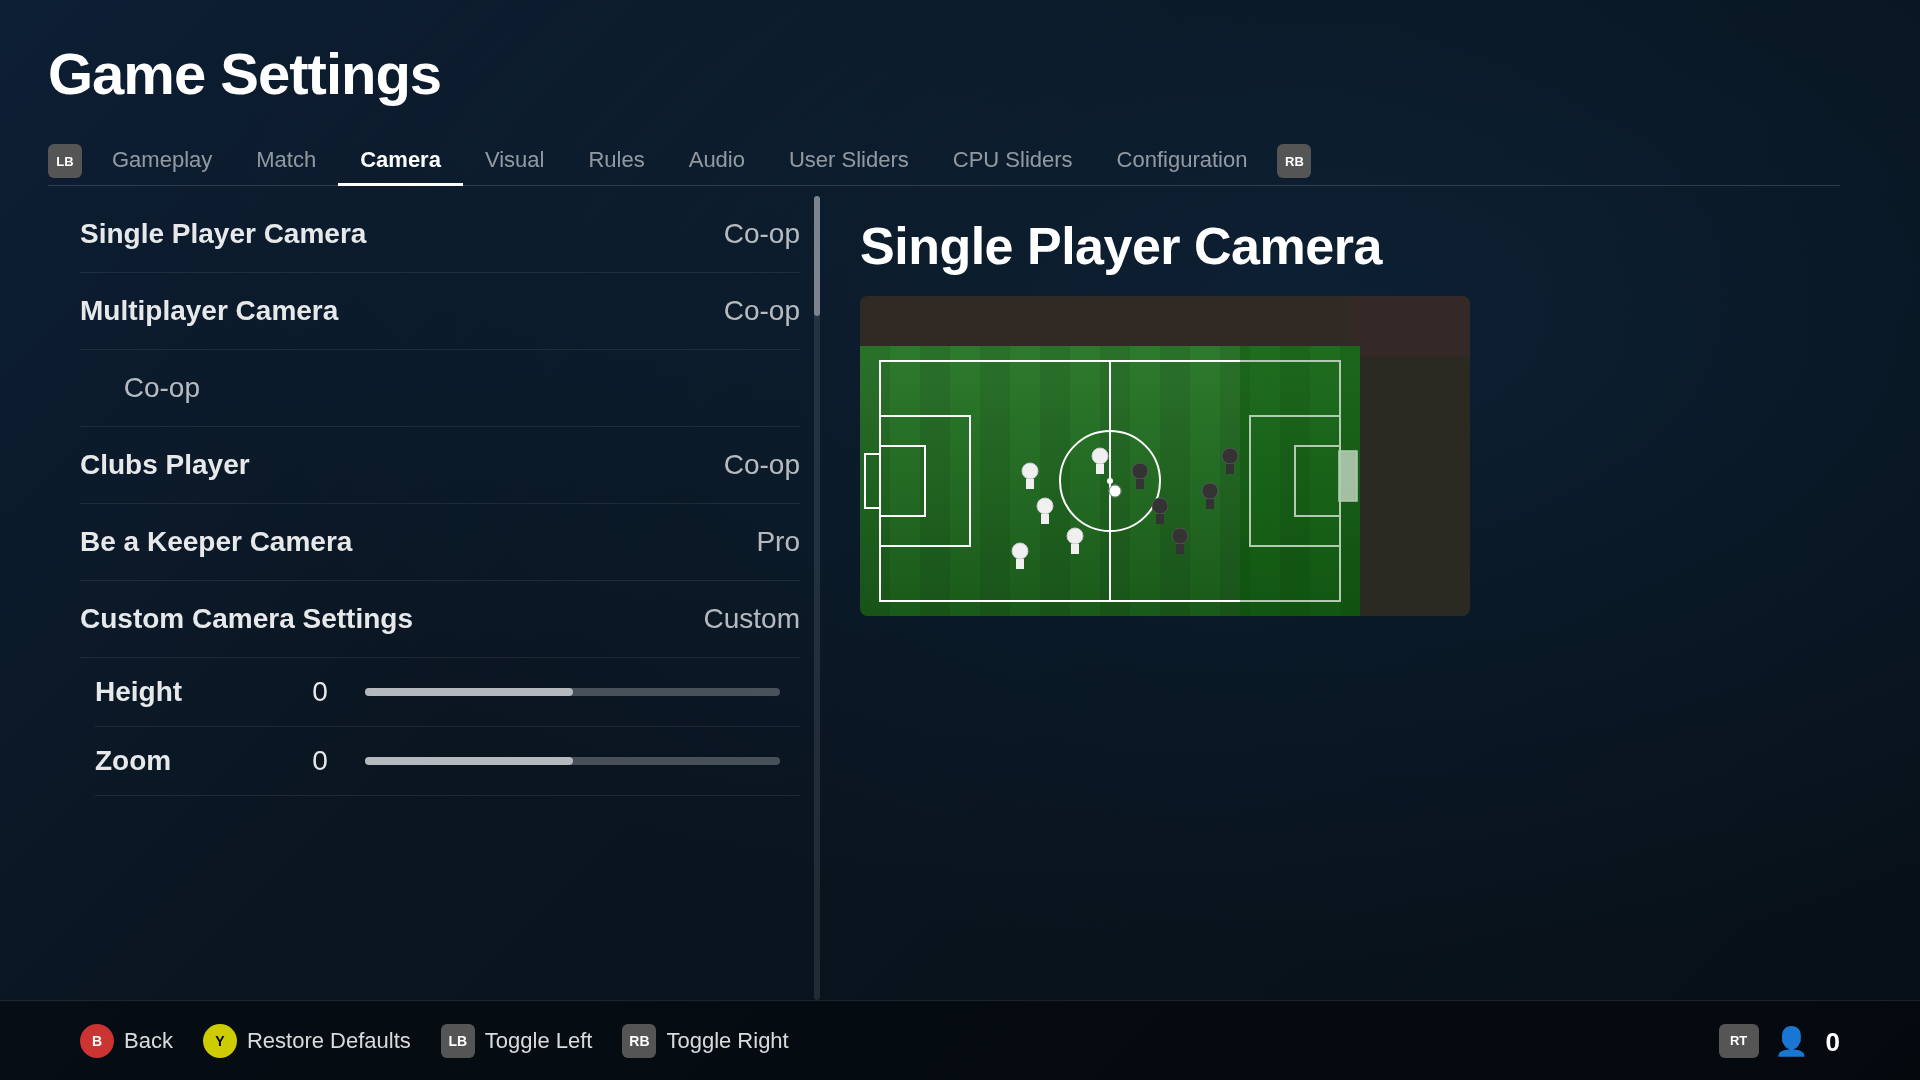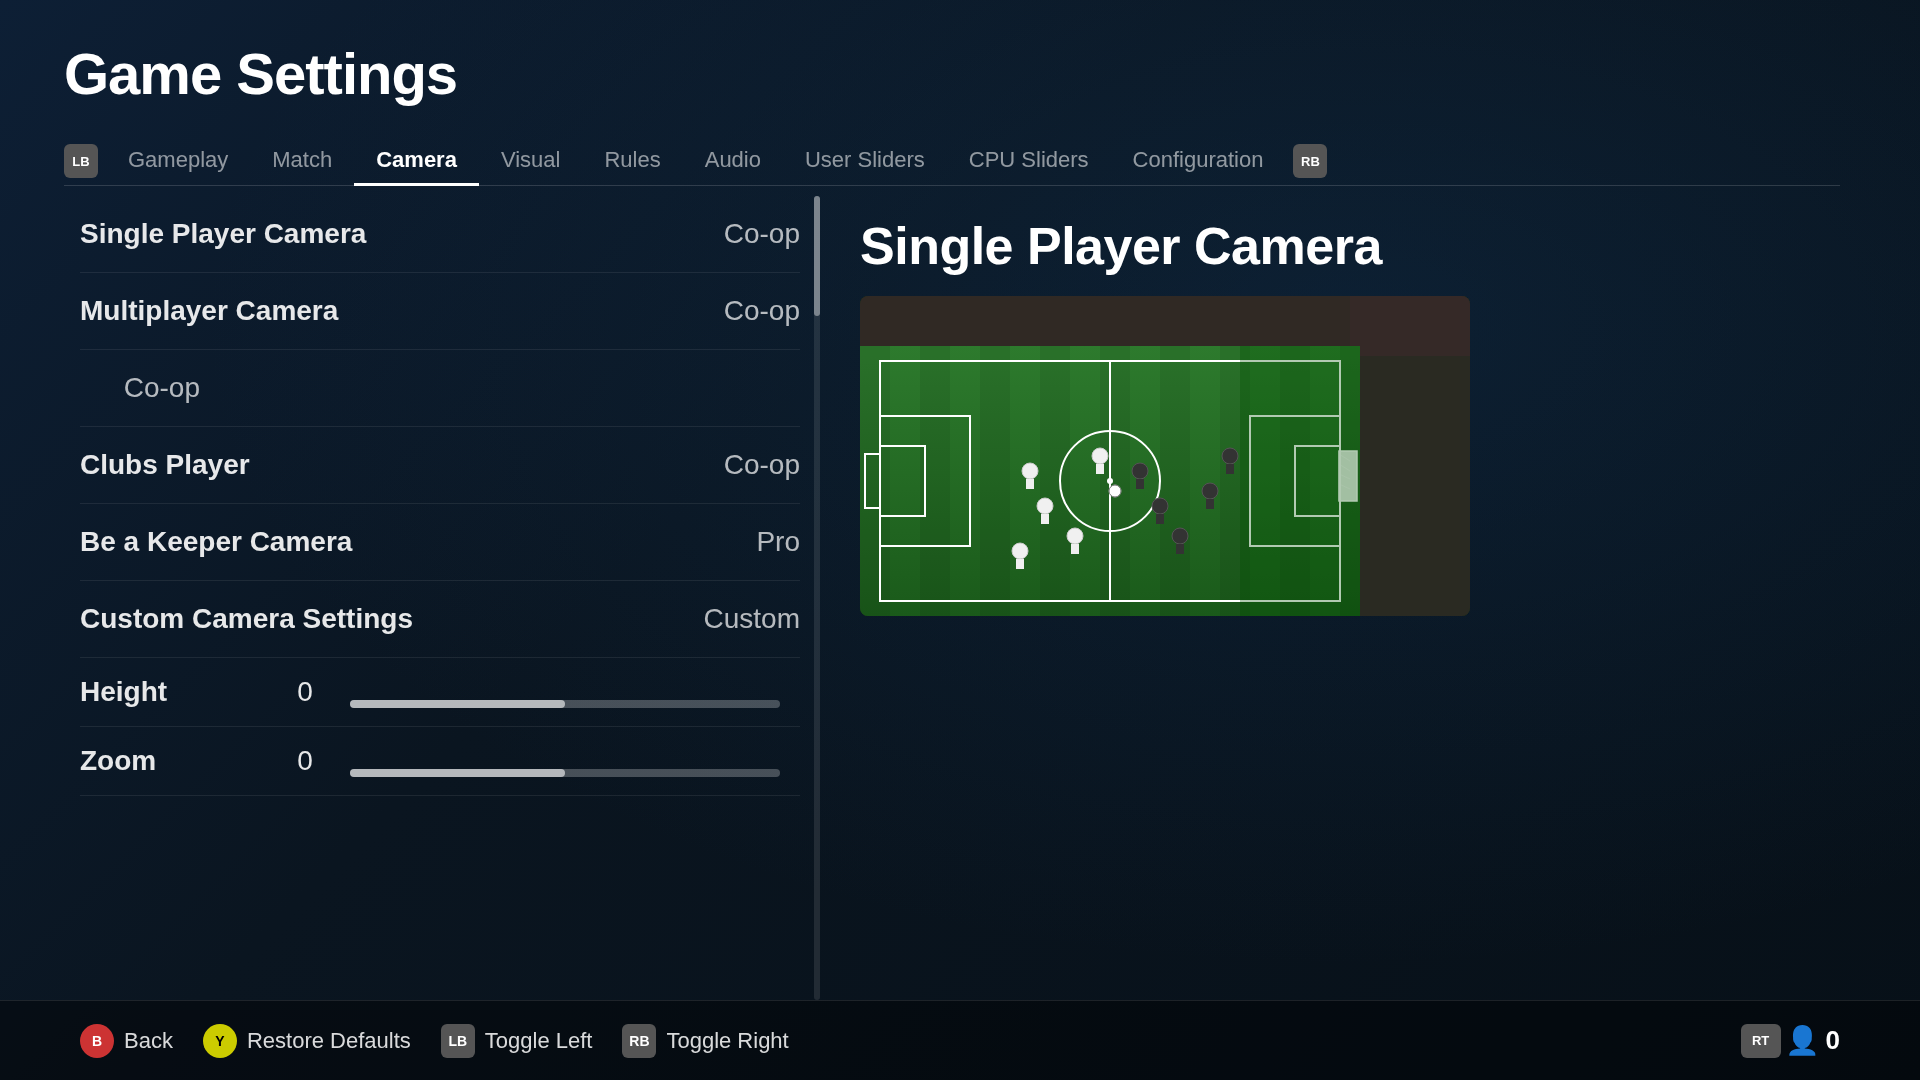--- a/index.html
+++ b/index.html
@@ -32,21 +32,21 @@
       position: relative;
       z-index: 2;
       width: 100%;
       height: 100%;
       display: flex;
       flex-direction: column;
     }
 
     
     .header {
-      padding: 40px 80px 0 64px;
+      padding: 40px 80px 0 48px;
     }
 
     .page-title {
       font-size: 58px;
       font-weight: 900;
       color: #ffffff;
       letter-spacing: -1px;
       margin-bottom: 30px;
     }
 
@@ -157,24 +157,25 @@
 
     .setting-value {
       font-size: 28px;
       color: rgba(255,255,255,0.7);
       min-width: 120px;
       text-align: right;
     }
 
     .slider-row {
       display: flex;
-      align-items: flex-end;
+      align-items: center;
       justify-content: space-between;
       padding: 18px 0;
       border-bottom: 1px solid rgba(255,255,255,0.08);
+      margin-left: 15px;
     }
 
     .slider-name {
       font-size: 28px;
       font-weight: 600;
       color: rgba(255,255,255,0.9);
       width: 200px;
     }
 
     .slider-value {
@@ -281,22 +282,22 @@
     .btn-badge.lb { background: #555; border-radius: 6px; }
     .btn-badge.rb { background: #555; border-radius: 6px; }
 
     .footer-btn-label {
       font-size: 22px;
       color: rgba(255,255,255,0.85);
     }
 
     .footer-right {
       display: flex;
-      align-items: center;
-      gap: 5px;
+      align-items: flex-end;
+      gap: 16px;
     }
 
     .rt-badge {
       background: #555;
       border-radius: 6px;
       width: 40px;
       height: 34px;
       display: flex;
       align-items: center;
       justify-content: center;

